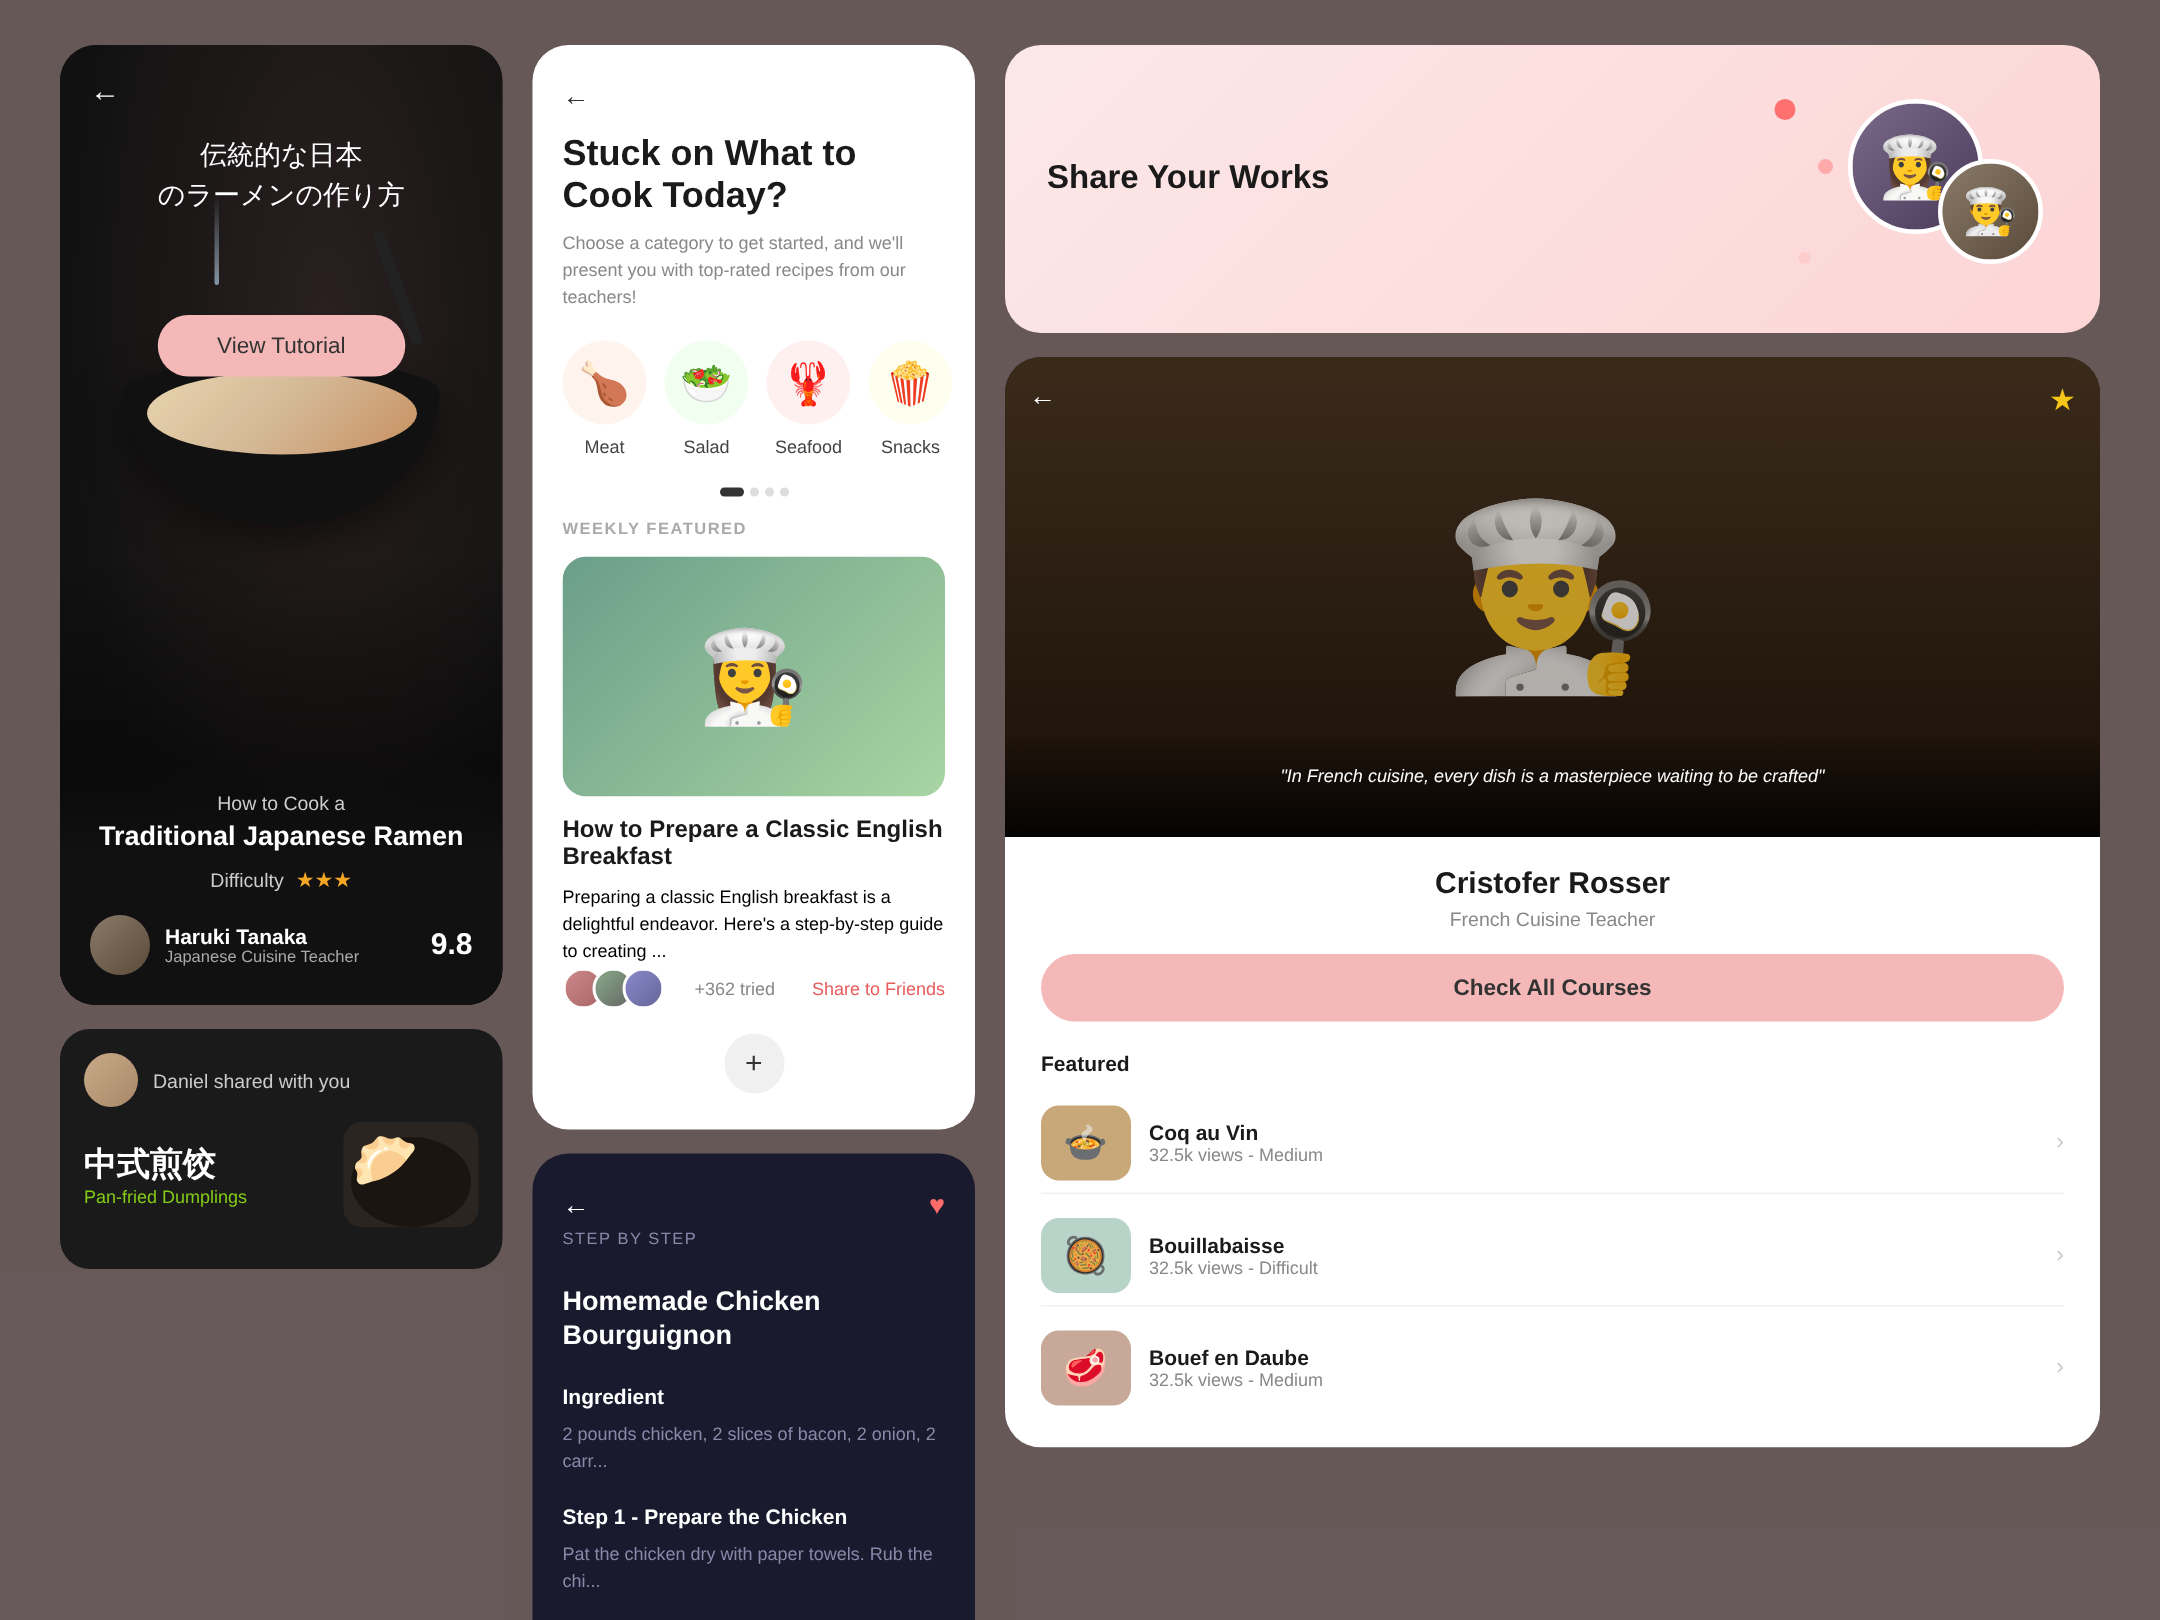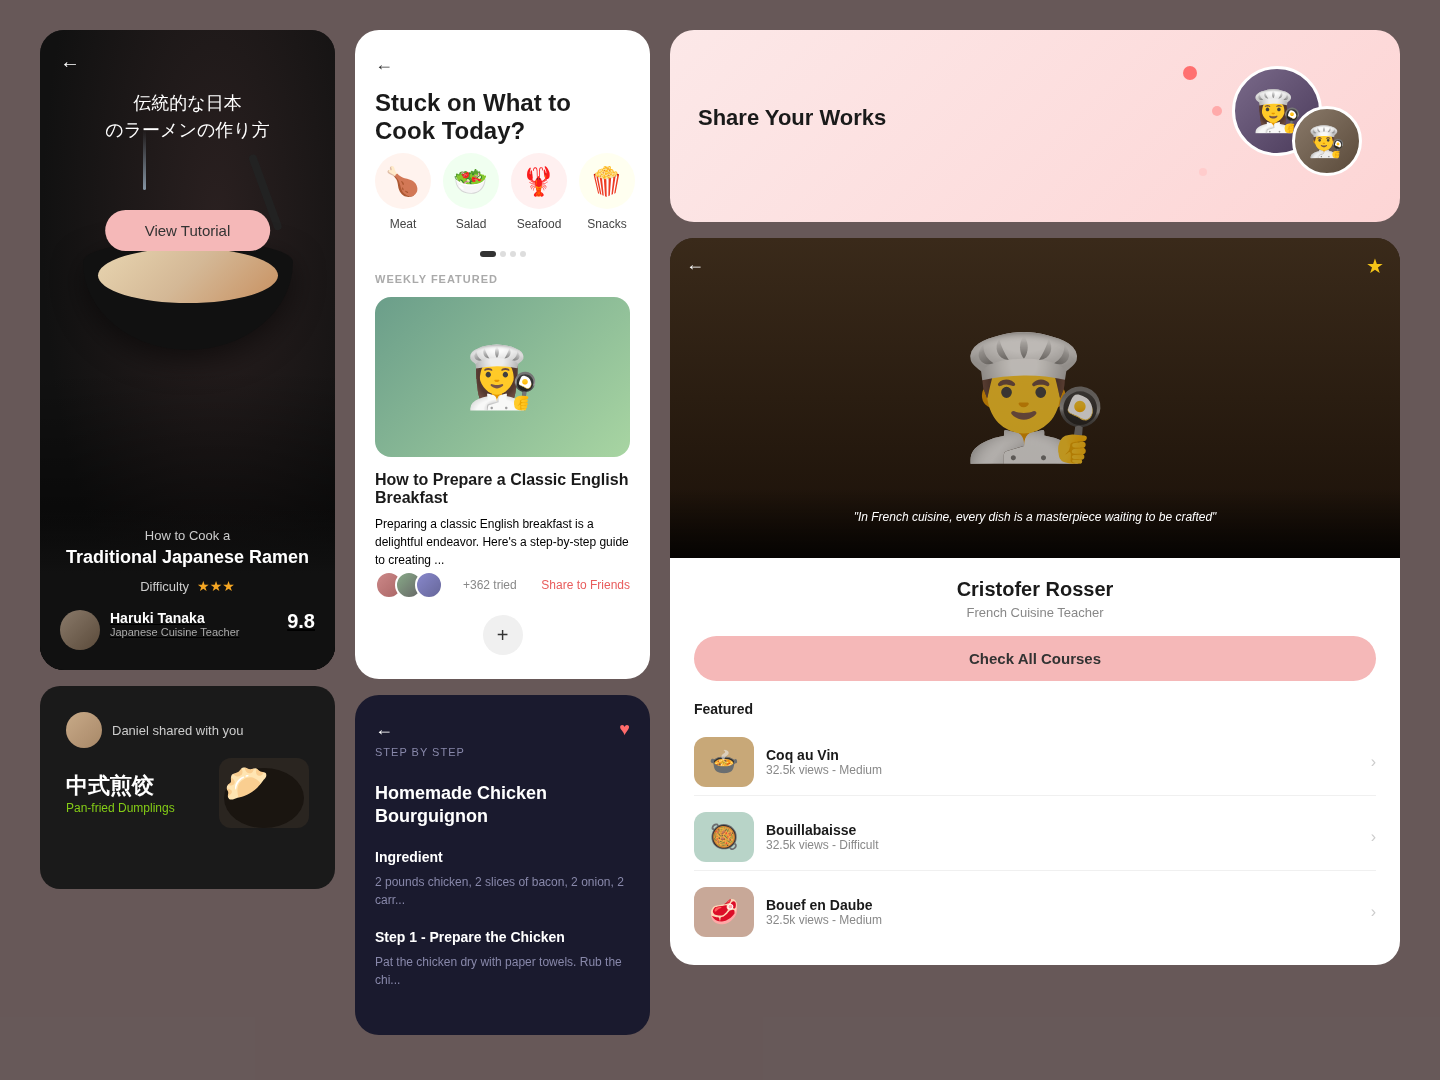--- a/index.html
+++ b/index.html
@@ -121,23 +121,22 @@
       font-size: 13px;
     }
 
     .stars {
       color: #f5a623;
       font-size: 14px;
     }
 
     .teacher-row {
       display: flex;
-      align-items: flex-start;
+      align-items: center;
       justify-content: space-between;
-      text-decoration: underline;
     }
 
     .teacher-avatar {
       width: 40px;
       height: 40px;
       border-radius: 50%;
       background: #555;
       flex-shrink: 0;
     }
 
@@ -159,24 +158,24 @@
 
     .rating {
       color: white;
       font-size: 20px;
       font-weight: 700;
     }
 
     
     .card-shared {
       width: 295px;
-      height: 203px;
+      height: 160px;
       border-radius: 20px;
       background: #1a1a1a;
-      padding: 26px;
+      padding: 16px;
       display: flex;
       flex-direction: column;
       gap: 10px;
       position: relative;
       overflow: hidden;
     }
 
     .shared-header {
       display: flex;
       align-items: center;
@@ -868,20 +867,21 @@
         </div>
       </div>
     </div>
   </div>
 
   <div class="col2">
 
     <div class="card-cook">
       <span class="cook-back">←</span>
       <div class="cook-title">Stuck on What to Cook Today?</div>
+      <div class="cook-subtitle">Choose a category to get started, and we'll present you with top-rated recipes from our teachers!</div>
       
       <div class="categories">
         <div class="category-item">
           <div class="category-icon" style="background:#fff3ee;">🍗</div>
           <span class="category-label">Meat</span>
         </div>
         <div class="category-item">
           <div class="category-icon" style="background:#f0fff0;">🥗</div>
           <span class="category-label">Salad</span>
         </div>

